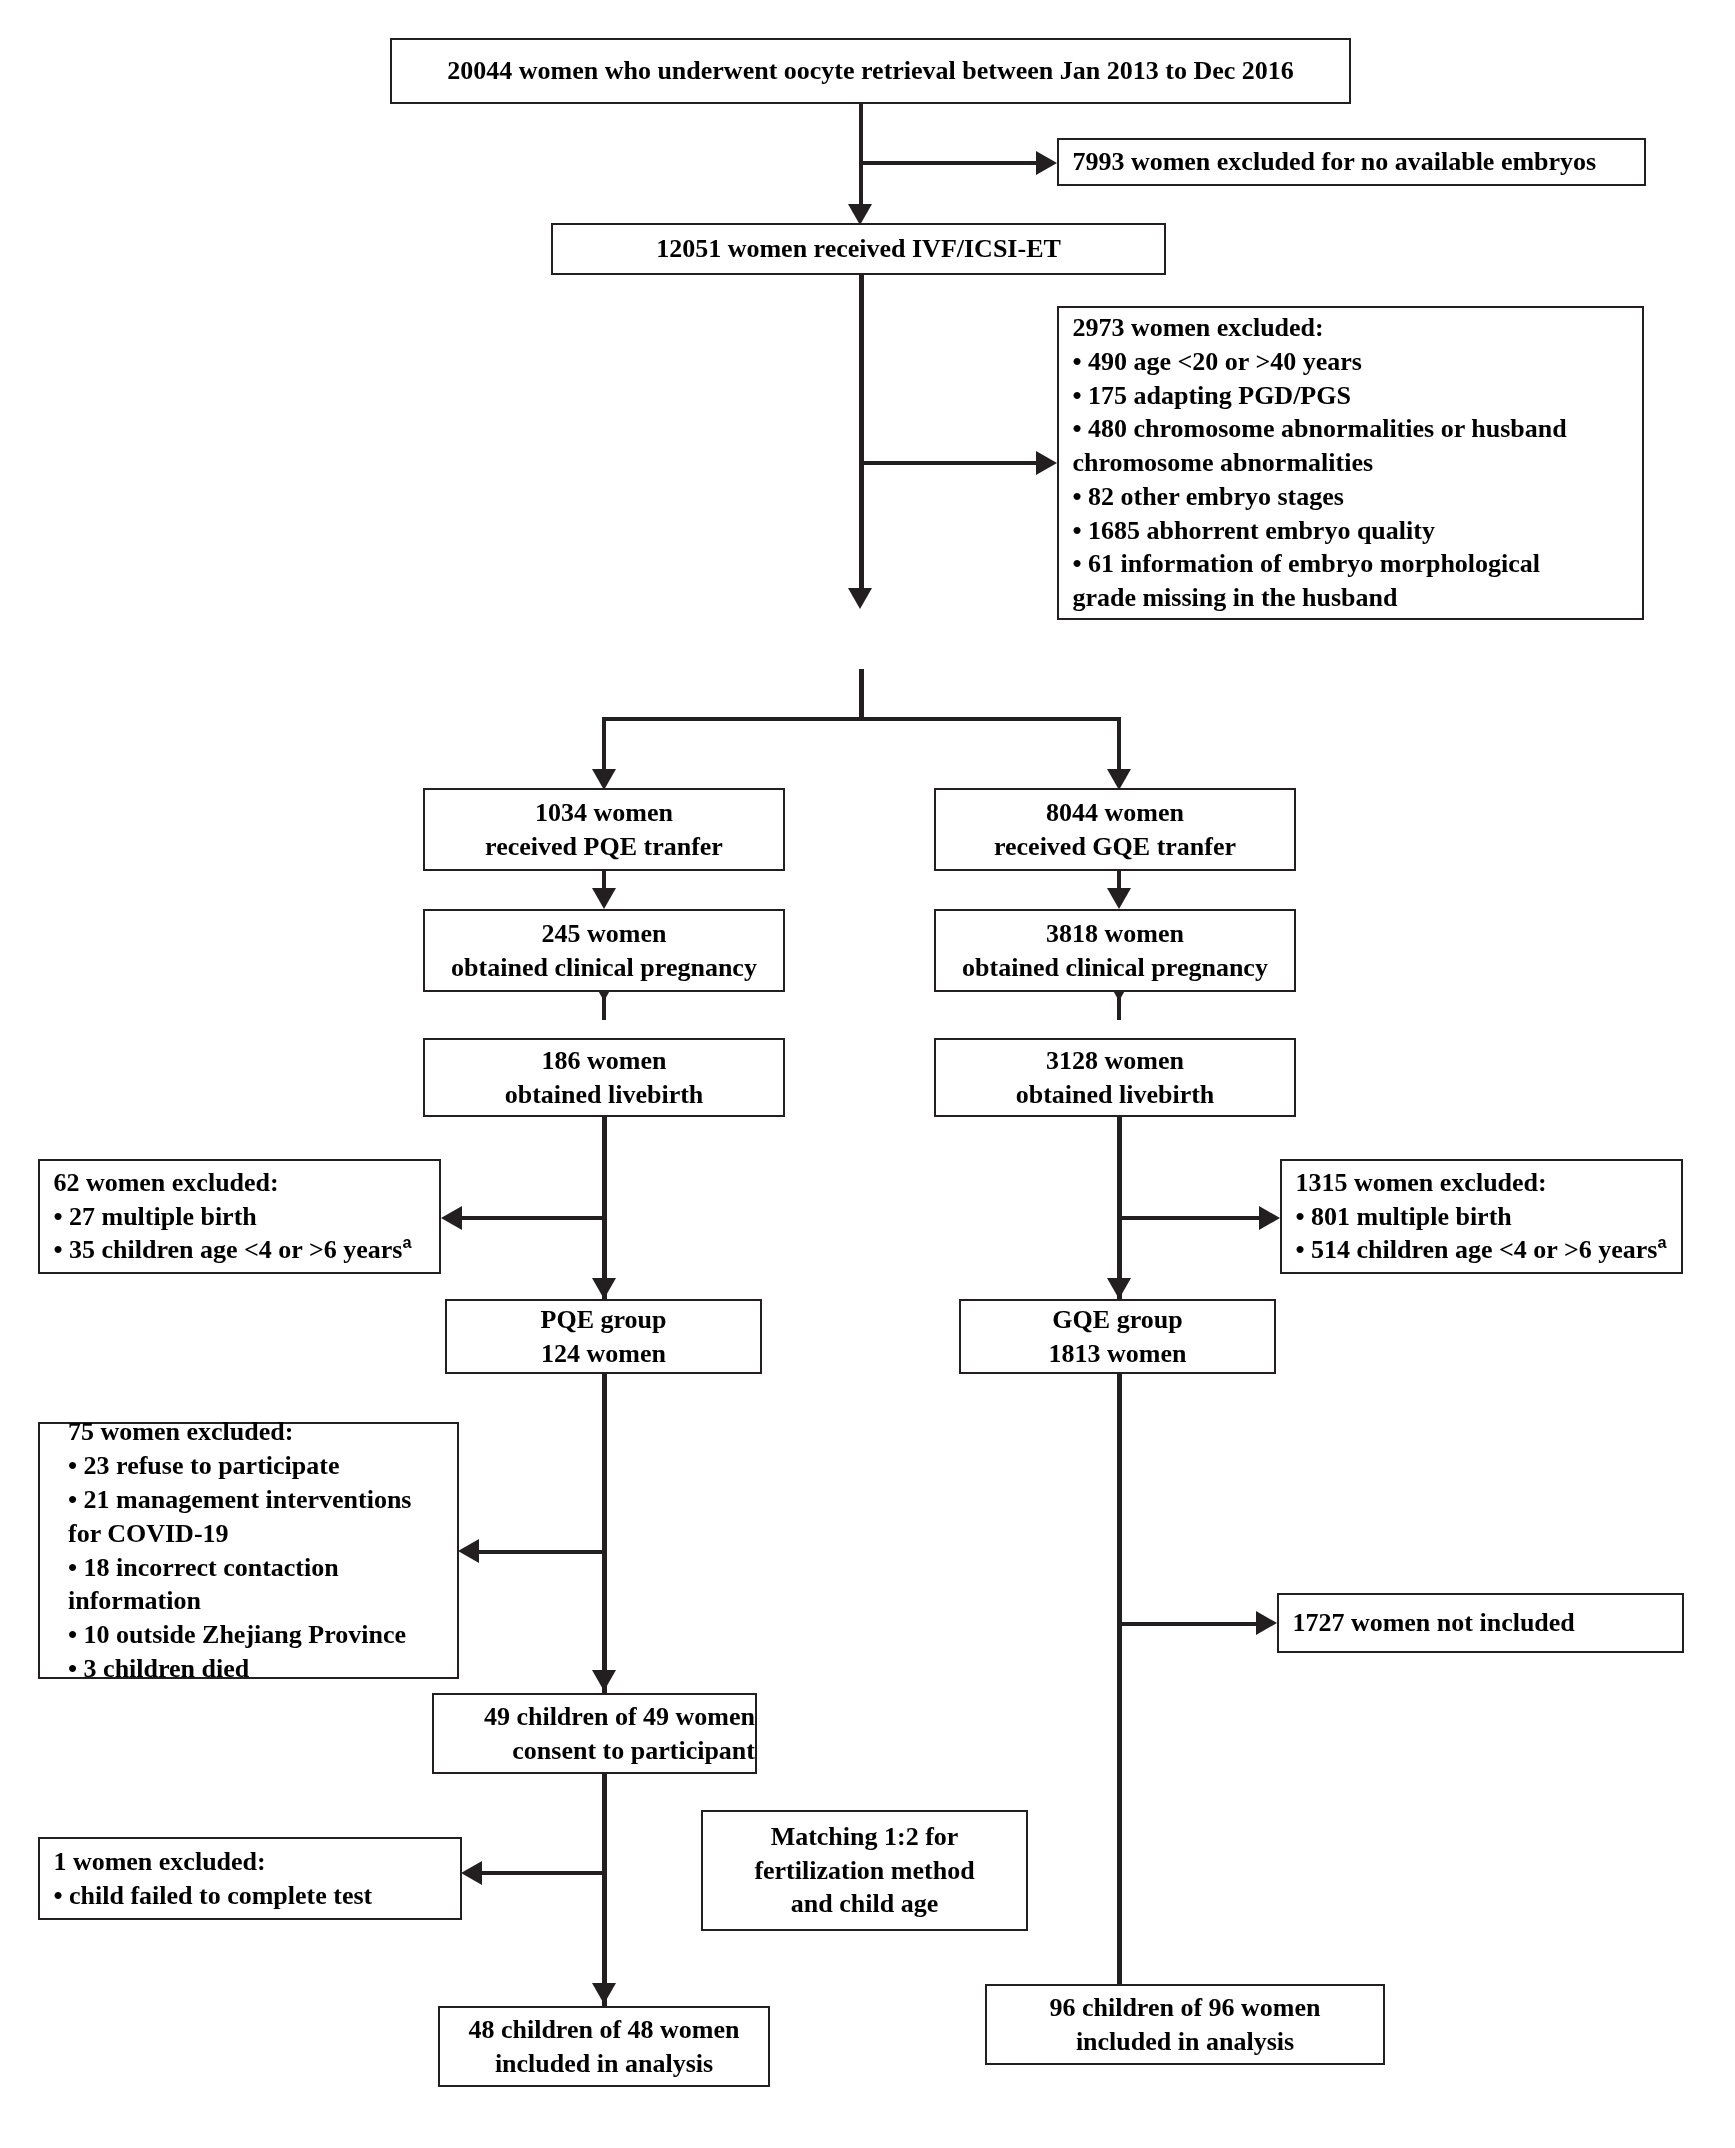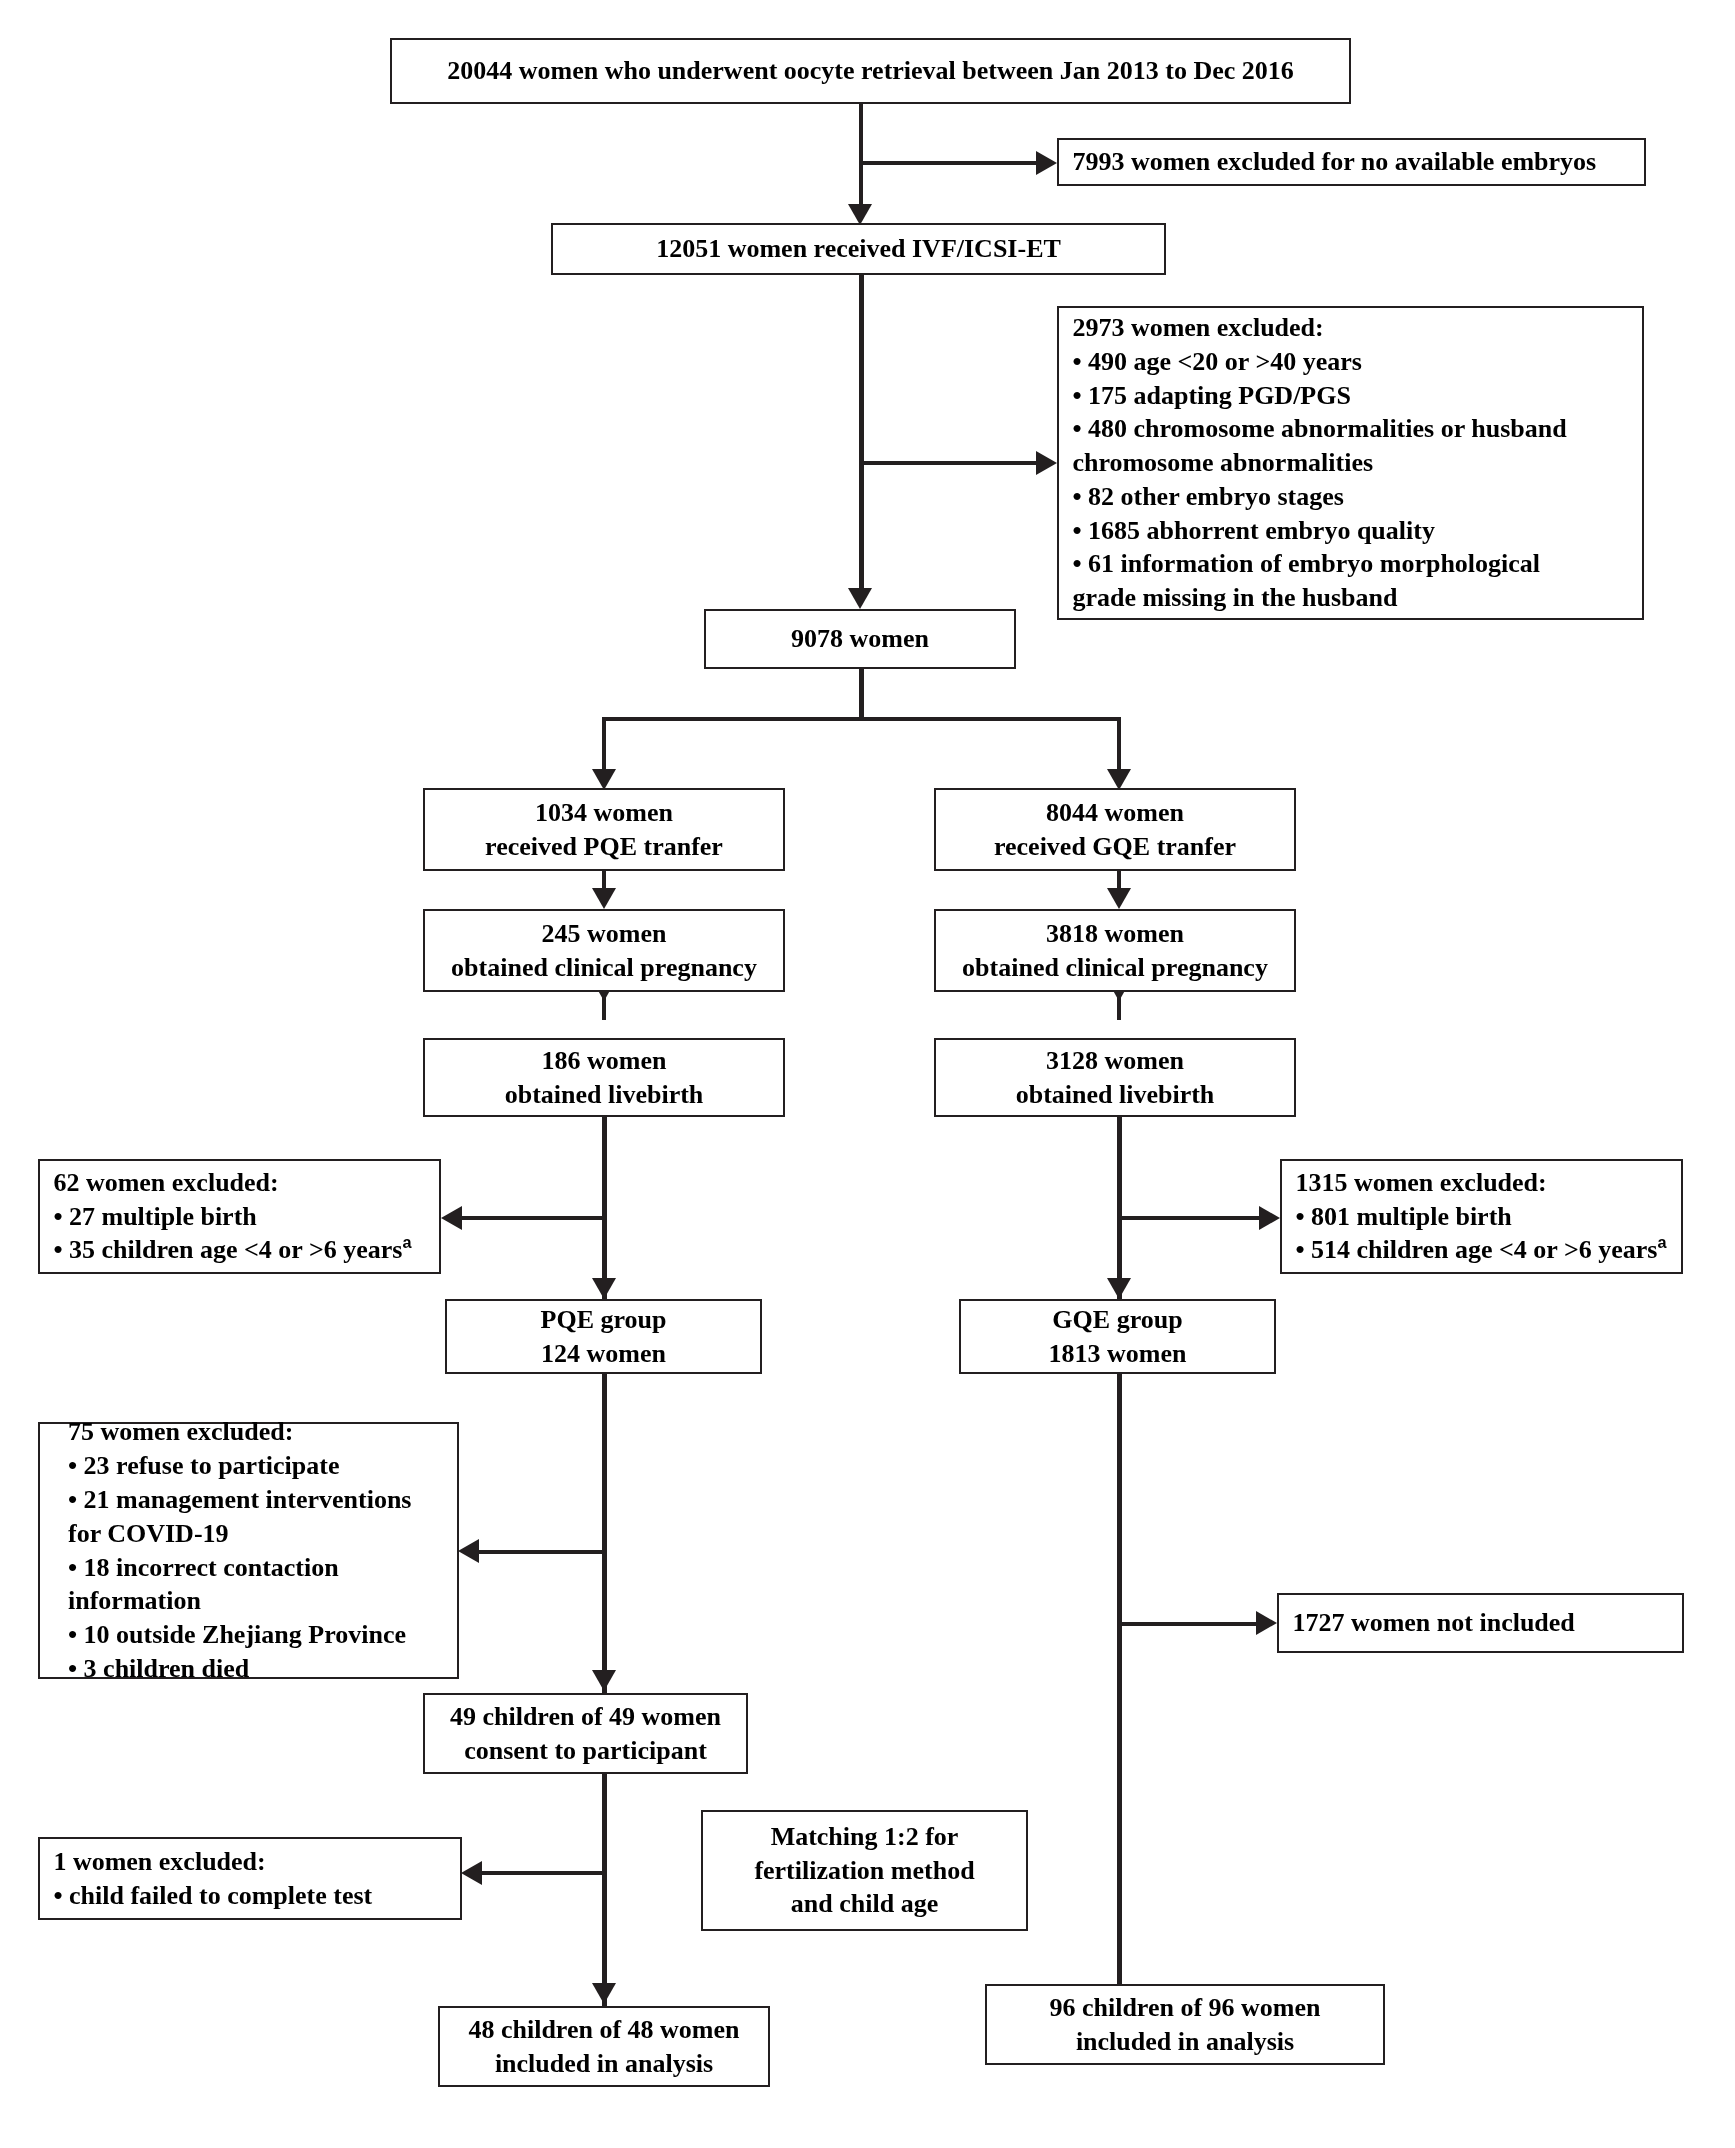--- a/index.html
+++ b/index.html
@@ -121,23 +121,20 @@
     <span class="txt">• 490 age &lt;20 or &gt;40 years</span>
     <span class="txt">• 175 adapting PGD/PGS</span>
     <span class="txt">• 480 chromosome abnormalities or husband</span>
     <span class="txt">chromosome abnormalities</span>
     <span class="txt">• 82 other embryo stages</span>
     <span class="txt">• 1685 abhorrent embryo quality</span>
     <span class="txt">• 61  information of embryo morphological</span>
     <span class="txt">grade missing in the husband</span>
   </div>
 
-  <div class="box center" style="left:704px; top:609px; width:312px; height:60px;">
-    <span class="txt">9078 women</span>
-  </div>
 
   <div class="v" style="left:859px; top:669px; width:4.8px; height:50px;"></div>
   <div class="h" style="left:602px; top:717px; width:519px;"></div>
   <div class="v" style="left:602px; top:717px; height:60px;"></div>
   <div class="arr-d" style="left:592px; top:769px;"></div>
   <div class="v" style="left:1117px; top:717px; height:60px;"></div>
   <div class="arr-d" style="left:1107px; top:769px;"></div>
 
   <div class="box center" style="left:423px; top:788px; width:362px; height:83px;">
     <span class="txt">1034 women</span>
@@ -225,21 +222,21 @@
 
   <div class="v" style="left:1117px; top:1374px; width:4.8px; height:653px;"></div>
   <div class="arr-d" style="left:1107px; top:1994px;"></div>
   <div class="h" style="left:1117px; top:1622px; width:146px;"></div>
   <div class="arr-r" style="left:1256px; top:1611px;"></div>
 
   <div class="box left" style="left:1277px; top:1593px; width:407px; height:60px;">
     <span class="txt">1727 women not included</span>
   </div>
 
-  <div class="box center" style="left:423px; top:1693px; width:325px; height:81px;">
+  <div class="box center" style="left:432px; top:1693px; width:325px; height:81px;align-items:flex-end;">
     <span class="txt">49 children of 49 women</span>
     <span class="txt">consent to participant</span>
   </div>
 
   <div class="v" style="left:602px; top:1773px; width:4.8px; height:242px;"></div>
   <div class="arr-d" style="left:592px; top:1983px;"></div>
   <div class="h" style="left:480px; top:1871px; width:126px;"></div>
   <div class="arr-l" style="left:461px; top:1861px;"></div>
 
   <div class="box left" style="left:38px; top:1837px; width:424px; height:83px;">

